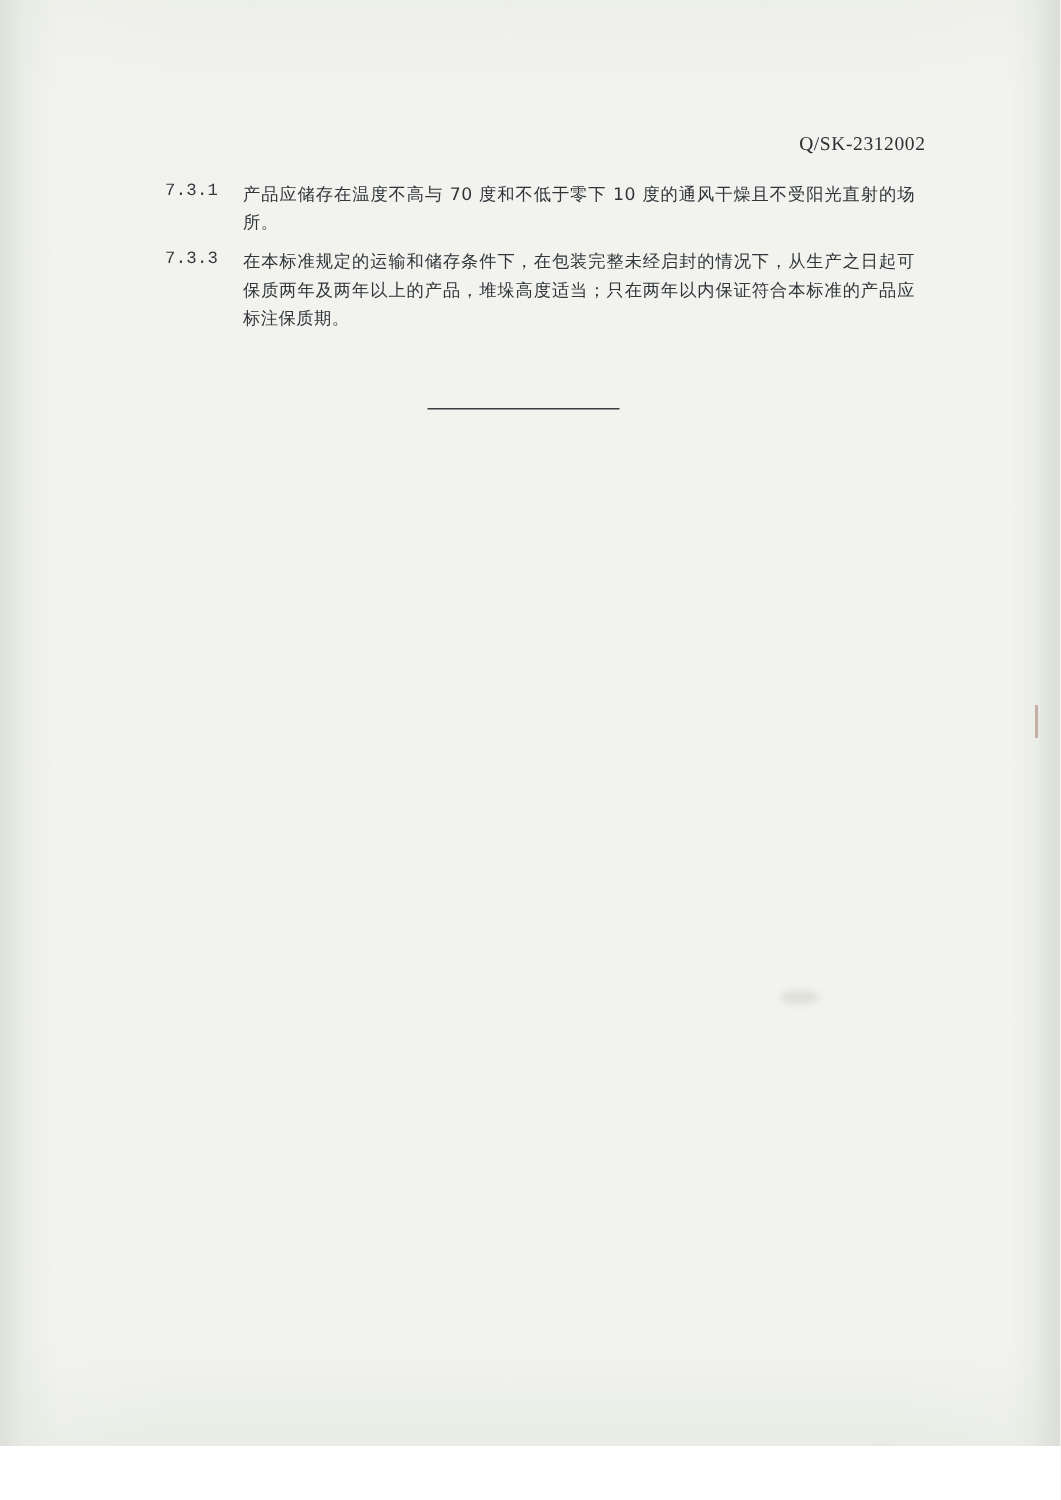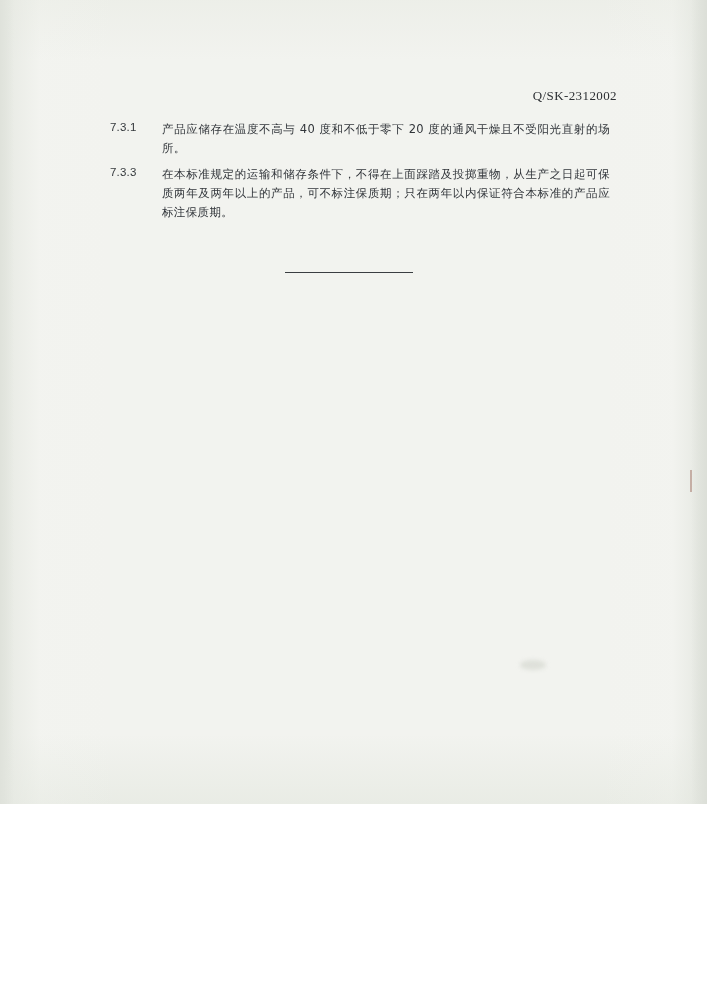--- a/index.html
+++ b/index.html
@@ -6,21 +6,21 @@
     margin: 0;
     padding: 0;
     background: #ffffff;
   }
   body {
     font-family: "Liberation Serif", serif;
   }
   .page {
     position: relative;
     width: 707px;
-    height: 804px;
+    height: 964px;
     margin: 0 auto;
     background: #f2f3ef;
     overflow: hidden;
   }
   
   .paper-tint {
     position: absolute;
     inset: 0;
     background:
       linear-gradient(to right, rgba(228,231,224,0.85) 0px, rgba(244,245,241,0.2) 40px, rgba(246,247,243,0.0) 120px),
@@ -61,21 +61,21 @@
     left: 110px;
     width: 500px;
   }
   .clause {
     display: flex;
     align-items: flex-start;
     margin-bottom: 7px;
   }
   .clause-num {
     flex: 0 0 52px;
-    font-family: Liberation Sans, sans-serif;
+    font-family: Liberation Mono, monospace;
     font-size: 11.5px;
     color: #34383c;
     padding-top: 1px;
     letter-spacing: 0.2px;
   }
   .clause-text {
     flex: 1 1 auto;
     font-family: "DejaVu Sans", sans-serif;
     font-size: 11.5px;
     line-height: 19px;
@@ -130,27 +130,27 @@
   <div class="edge-shade-right"></div>
 
   <div class="content">
 
     <div class="header-code">Q/SK-2312002</div>
 
     <div class="clauses">
 
       <div class="clause">
         <div class="clause-num">7.3.1</div>
-        <div class="clause-text">产品应储存在温度不高与 40 度和不低于零下 20 度的通风干燥且不受阳光直射的场所。</div>
+        <div class="clause-text">产品应储存在温度不高与 70 度和不低于零下 10 度的通风干燥且不受阳光直射的场所。</div>
       </div>
 
 
       <div class="clause">
         <div class="clause-num">7.3.3</div>
-        <div class="clause-text">在本标准规定的运输和储存条件下，不得在上面踩踏及投掷重物，从生产之日起可保质两年及两年以上的产品，可不标注保质期；只在两年以内保证符合本标准的产品应标注保质期。</div>
+        <div class="clause-text">在本标准规定的运输和储存条件下，在包装完整未经启封的情况下，从生产之日起可保质两年及两年以上的产品，堆垛高度适当；只在两年以内保证符合本标准的产品应标注保质期。</div>
       </div>
 
     </div>
 
     <div class="rule"></div>
     <div class="mark-right"></div>
     <div class="smudge-a"></div>
     <div class="smudge-b"></div>
 
   </div>

